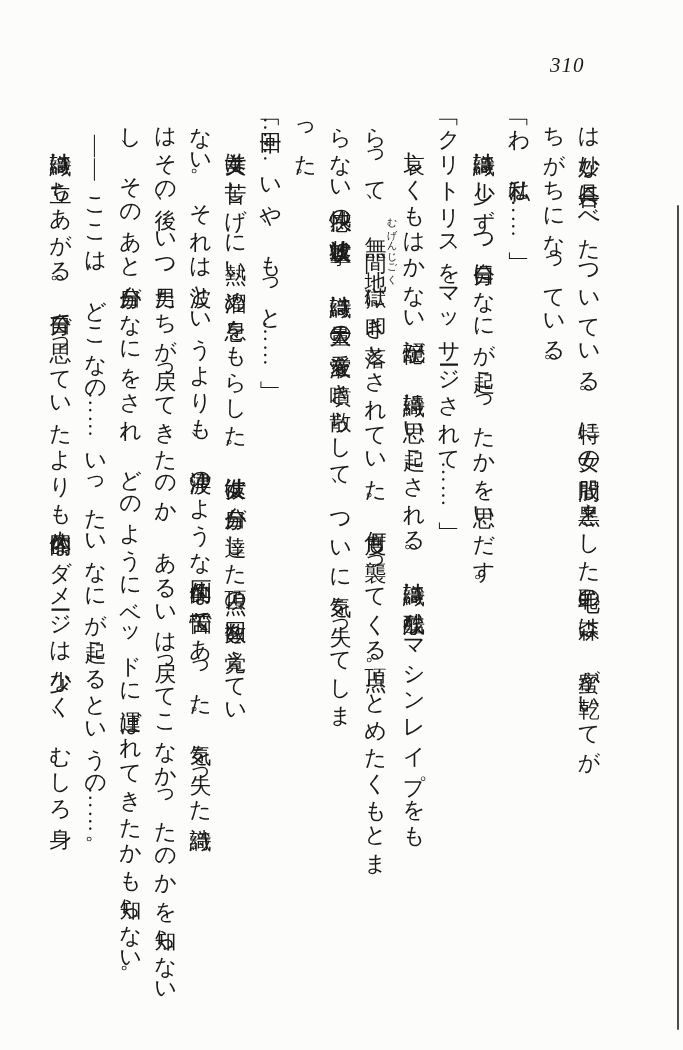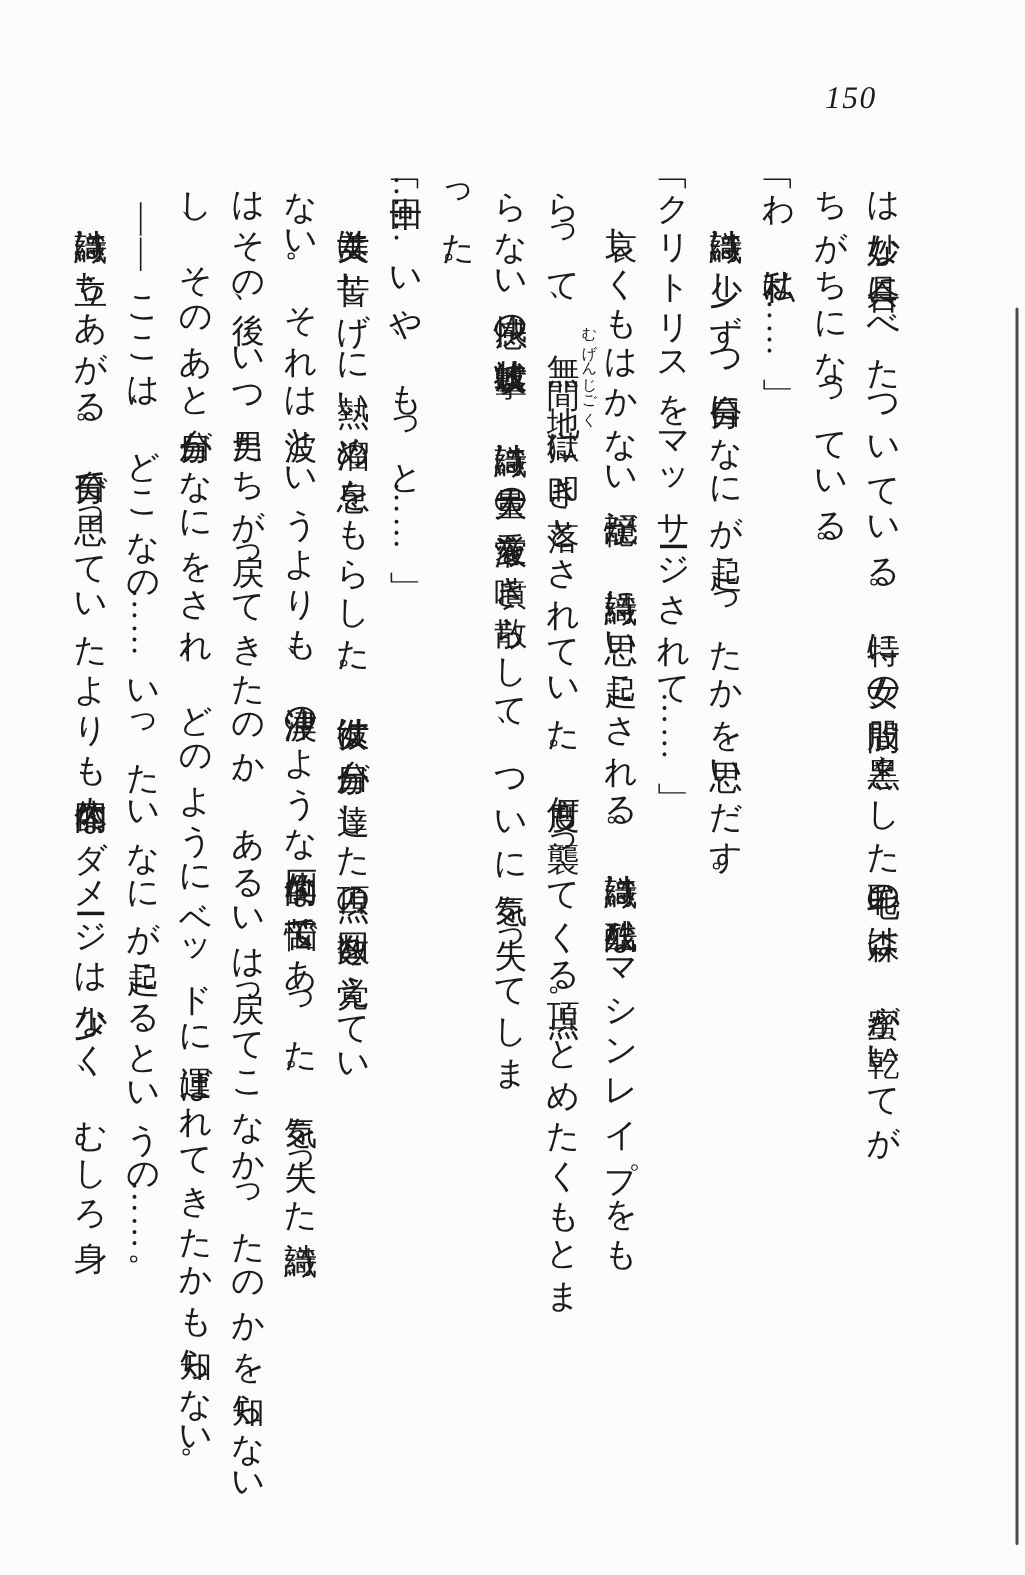--- a/index.html
+++ b/index.html
@@ -40,21 +40,21 @@
     position: absolute;
     top: 205px; right: 4px;
     width: 2px; height: 825px;
     background: #4b4b4b;
     border-radius: 1px;
   }
 </style>
 </head>
 <body>
 
-<div class="page-number">150</div>
+<div class="page-number">310</div>
 
 <main class="text-block">
   <div class="line">は妙な具合にべたついている。特に女の股間、黒々とした恥毛の森は、蜜が乾いてが</div>
   <div class="line">ちがちになっている。</div>
   <div class="line">「わ、私は……」</div>
   <div class="line indent">詩織は少しずつ自分になにが起こったかを思いだす。</div>
   <div class="line">「クリトリスをマッサージされて……」</div>
   <div class="line indent">哀しくもはかない記憶が、詩織に思い起こされる。詩織は残酷なマシンレイプをも</div>
   <div class="line"><span>らって、</span><ruby><span>無間地獄</span><rt>むげんじごく</rt></ruby><span>に叩き落とされていた。何度も襲ってくる頂点。とめたくもとま</span></div>
   <div class="line">らない快感の波状攻撃に、詩織は大量の愛液を噴き散らして、ついに気を失ってしま</div>

